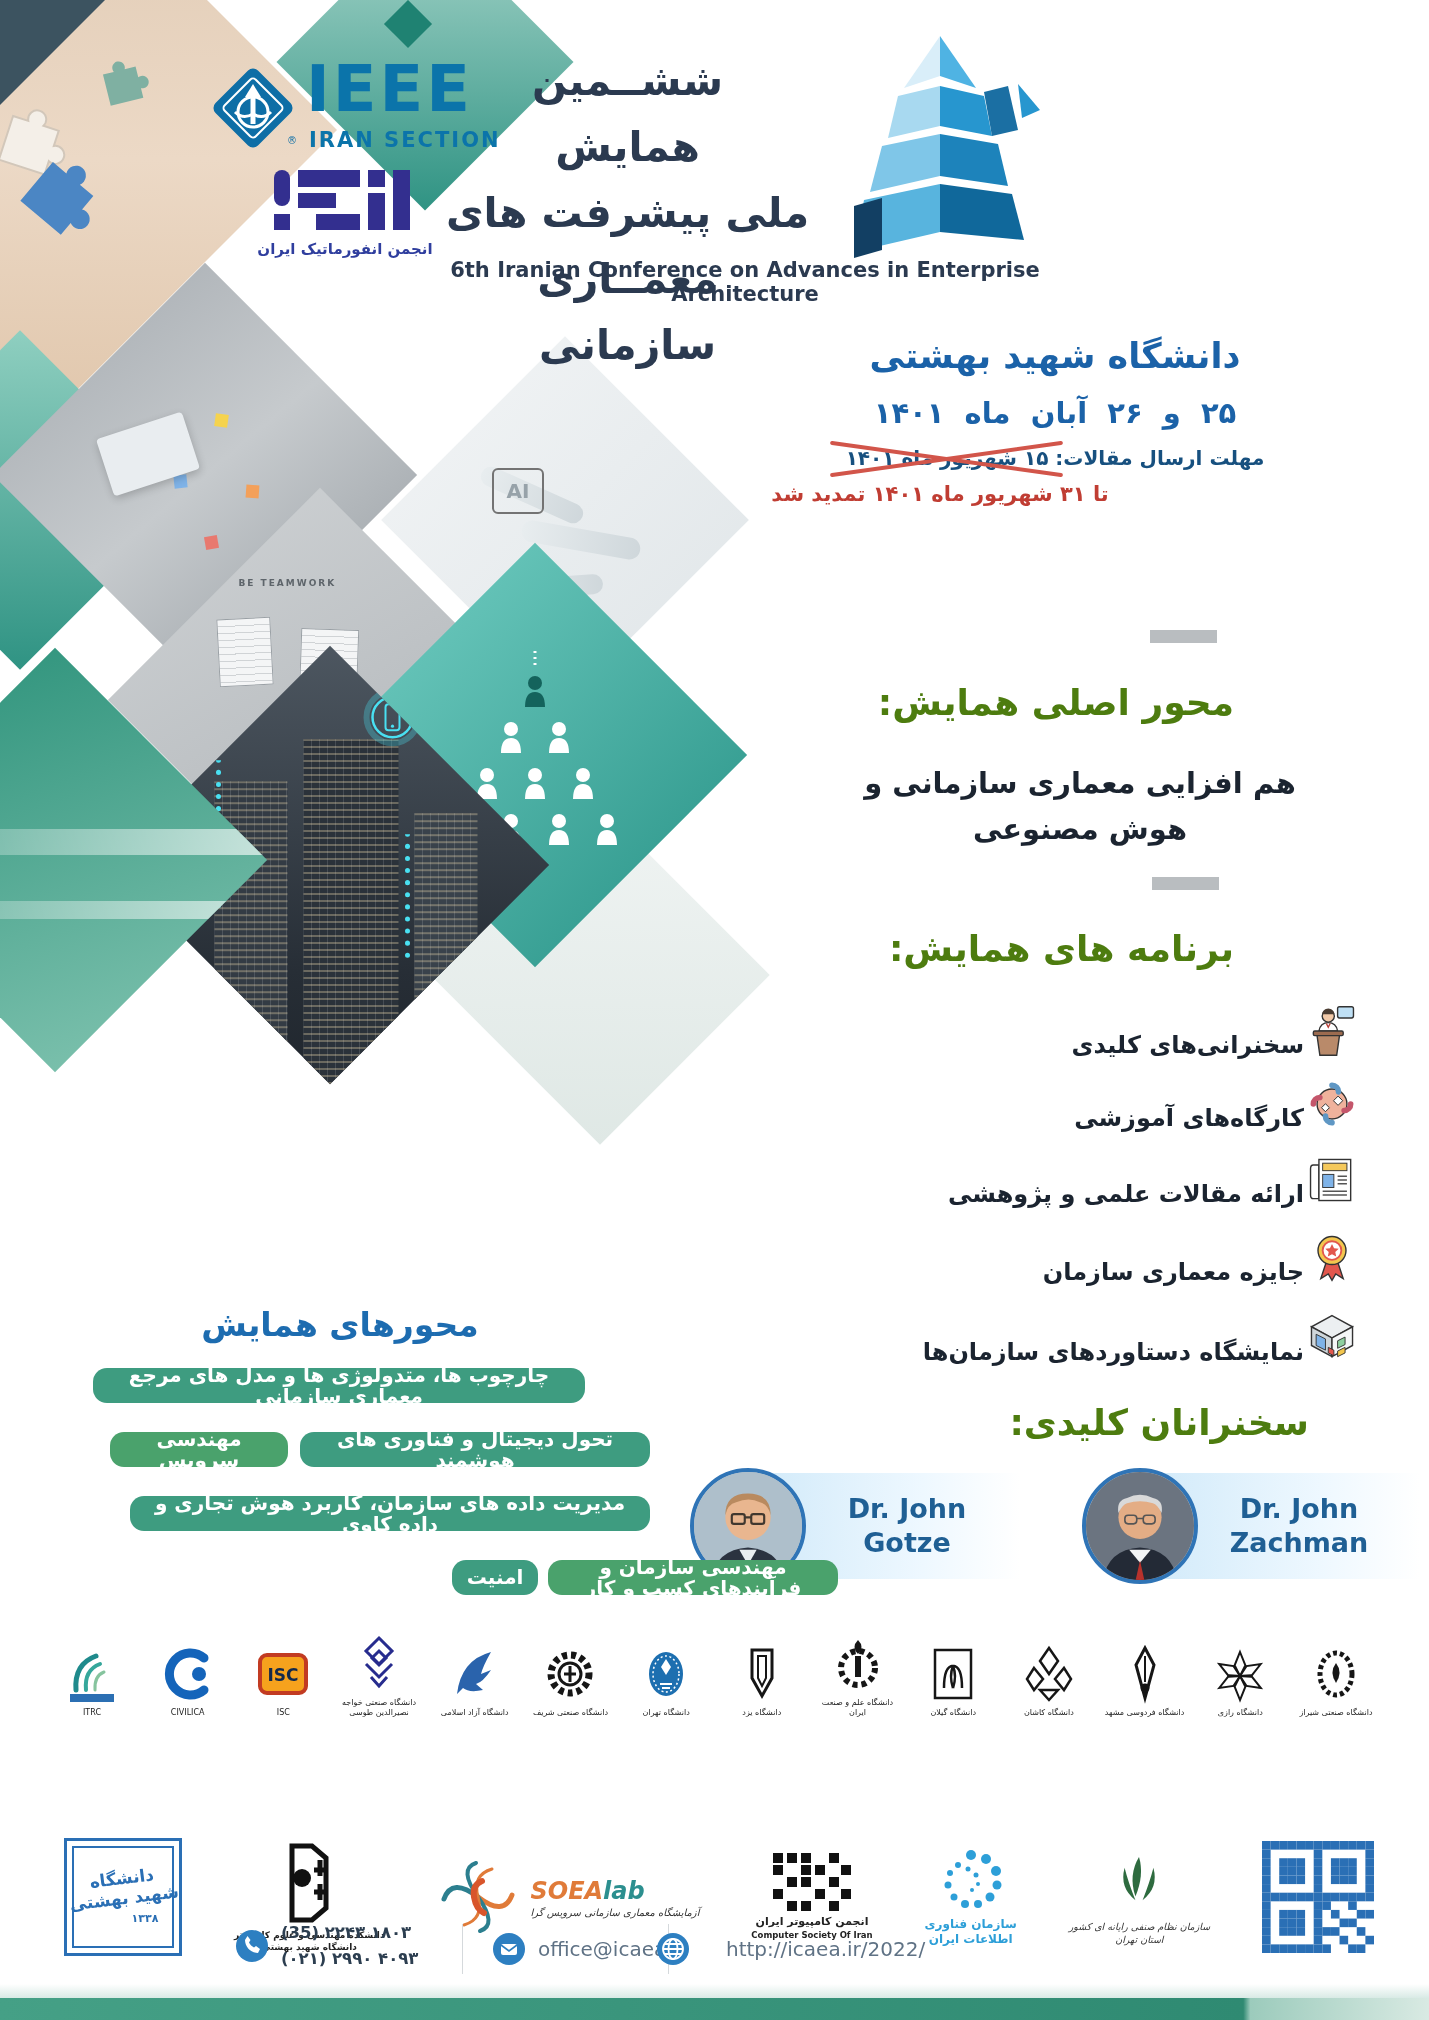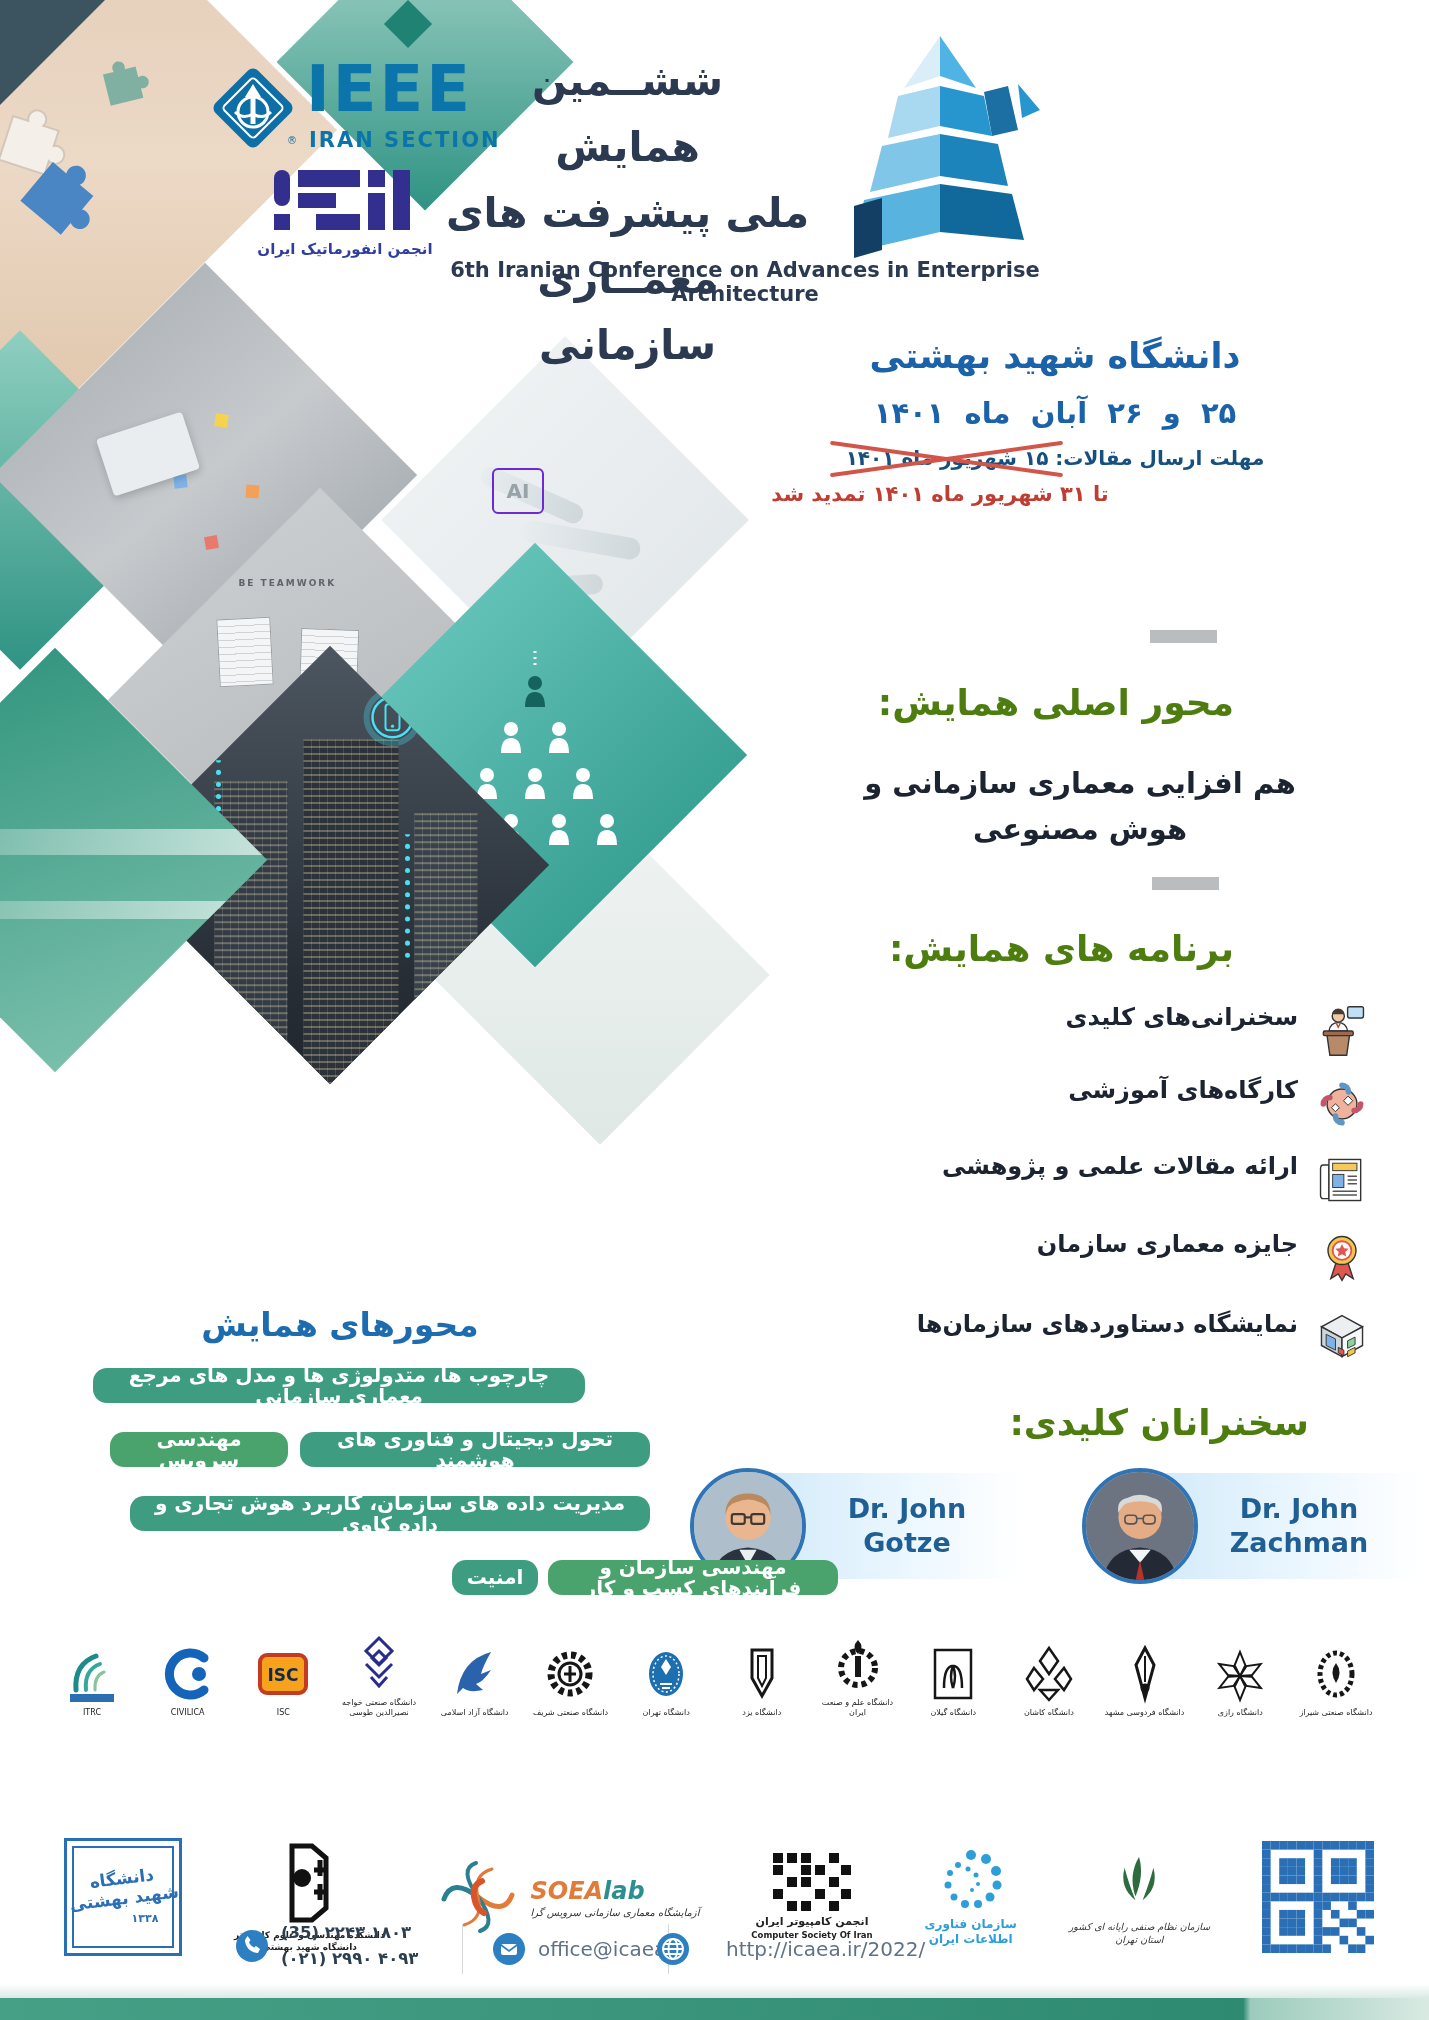--- a/index.html
+++ b/index.html
@@ -13,21 +13,21 @@
   .corner-tri{position:absolute;left:0;top:0;width:0;height:0;border-top:105px solid #3c5360;border-right:105px solid transparent;z-index:2;}
   .puzzle{position:absolute;z-index:3;}
   .d-title{left:320px;top:-43px;width:210px;height:210px;background:linear-gradient(135deg,#a9d6cb,#2f9383);}
   .d-tiny{left:391px;top:7px;width:34px;height:34px;background:#1f8272;}
   .d-band-left{left:-100px;top:380px;width:240px;height:240px;background:linear-gradient(135deg,#8fcfc0,#2f9383);}
   .d-meeting{left:55px;top:325px;width:300px;height:300px;}
   .d-meeting .dia-in{background:linear-gradient(140deg,#9aa0a6,#c6cacd 50%,#878e94);}
   .sticky{position:absolute;width:13px;height:13px;}
   .d-ai{left:435px;top:390px;width:260px;height:260px;}
   .d-ai .dia-in{background:linear-gradient(135deg,#f5f7f8,#dde3e6);}
-  .ai-chip{position:absolute;left:492px;top:468px;width:48px;height:42px;border:2px solid #6d28d9;border-radius:6px;
+  .ai-chip{position:absolute;left:492px;top:468px;width:48px;height:42px;border:2px solid #737373;border-radius:6px;
     color:#97a2a9;font-size:20px;font-weight:bold;display:flex;align-items:center;justify-content:center;z-index:2;}
   .finger{position:absolute;background:linear-gradient(90deg,#e8edef,#cfd7db);border-radius:12px;}
   .d-team{left:170px;top:550px;width:300px;height:300px;}
   .d-team .dia-in{background:linear-gradient(150deg,#d4d7d9,#a8adb1);}
   .board{position:absolute;background:#f4f5f6;border:1px solid #9aa0a5;
     background-image:repeating-linear-gradient(#0000 0 6px,#9aa0a566 6px 7px);}
   .team-label{position:absolute;color:#5e656b;font-size:9px;letter-spacing:2px;font-weight:bold;}
   .d-people{left:385px;top:605px;width:300px;height:300px;}
   .d-people .dia-in{background:linear-gradient(135deg,#7fd8cd,#1d8a7e);}
   .pp-svg{position:absolute;left:50%;top:50%;transform:translate(-50%,-50%);}
@@ -58,21 +58,21 @@
   .deadline{position:absolute;left:730px;top:446px;width:650px;text-align:center;font-size:20px;font-weight:bold;color:#17507f;z-index:5;}
   .struck{position:relative;display:inline-block;}
   .struck::before,.struck::after{content:"";position:absolute;left:-8%;right:-8%;top:46%;height:4px;background:#d2554a;border-radius:2px;}
   .struck::before{transform:rotate(8deg);}
   .struck::after{transform:rotate(-8deg);}
   .extended{position:absolute;left:700px;top:482px;width:480px;text-align:center;font-size:21px;font-weight:bold;color:#c03d33;z-index:5;}
   .graybar{position:absolute;width:67px;height:13px;background:#b9bdc0;z-index:5;}
   .h-blue{position:absolute;color:#4d7c0f;font-weight:bold;font-size:36px;direction:rtl;z-index:5;margin-left:12px;}
   .theme-text{position:absolute;left:780px;top:760px;width:600px;text-align:center;direction:rtl;color:#1b2430;
     font-size:29px;font-weight:bold;line-height:46px;z-index:5;}
-  .prow{position:absolute;right:59px;display:flex;flex-direction:row-reverse;align-items:flex-start;gap:16px;z-index:5;}
+  .prow{position:absolute;right:69px;display:flex;flex-direction:row-reverse;align-items:flex-end;gap:0;z-index:5;}
   .prow .plabel{font-size:24px;font-weight:bold;color:#1b2430;direction:rtl;white-space:nowrap;}
   .picon{width:56px;height:56px;flex:0 0 auto;}
 
   
   .spk{position:absolute;top:1468px;height:116px;z-index:5;}
   .spk-band{position:absolute;left:52px;right:0;top:5px;bottom:5px;background:linear-gradient(90deg,#cfe9f9,#eef8ff 65%,#ffffff);}
   .spk-photo{position:absolute;left:0;top:0;width:108px;height:108px;border-radius:50%;border:4px solid #2f74b6;overflow:hidden;background:#b9c8d2;}
   .spk-name{position:absolute;left:132px;top:50%;transform:translateY(-50%);width:170px;text-align:center;
     color:#1f5f94;font-size:27px;font-weight:600;line-height:1.25;}
 

